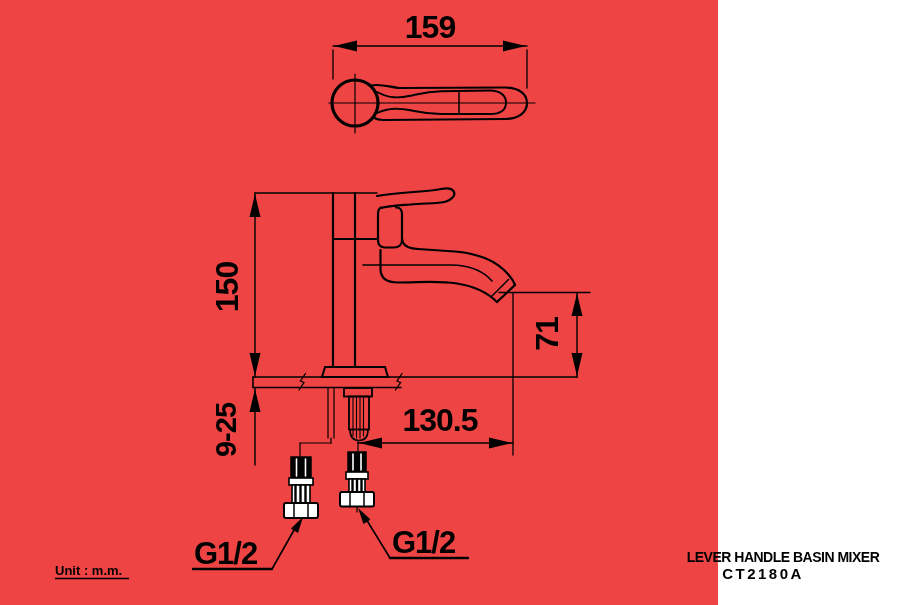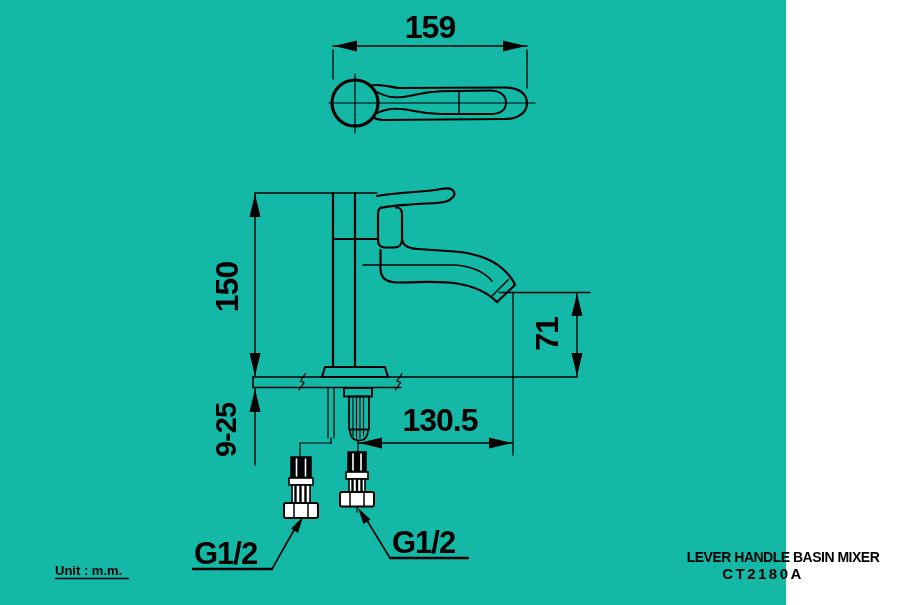--- a/index.html
+++ b/index.html
@@ -6,23 +6,23 @@
     margin: 0;
     padding: 0;
     background: #ffffff;
     width: 899px;
     height: 605px;
     overflow: hidden;
     font-family: "Liberation Sans", sans-serif;
   }
   .sheet {
     position: relative;
-    width: 786px;
+    width: 718px;
     height: 605px;
-    background: #14b8a6;
+    background: #ef4444;
   }
   svg { display: block; }
   svg text {
     font-family: "Liberation Sans", "DejaVu Sans", sans-serif;
     font-weight: bold;
     fill: #000;
   }
   .dim-num   { font-size: 32px; letter-spacing: -1px; }
   .dim-small { font-size: 29px; letter-spacing: -1px; }
   .glabel    { font-size: 31px; letter-spacing: -1px; }

